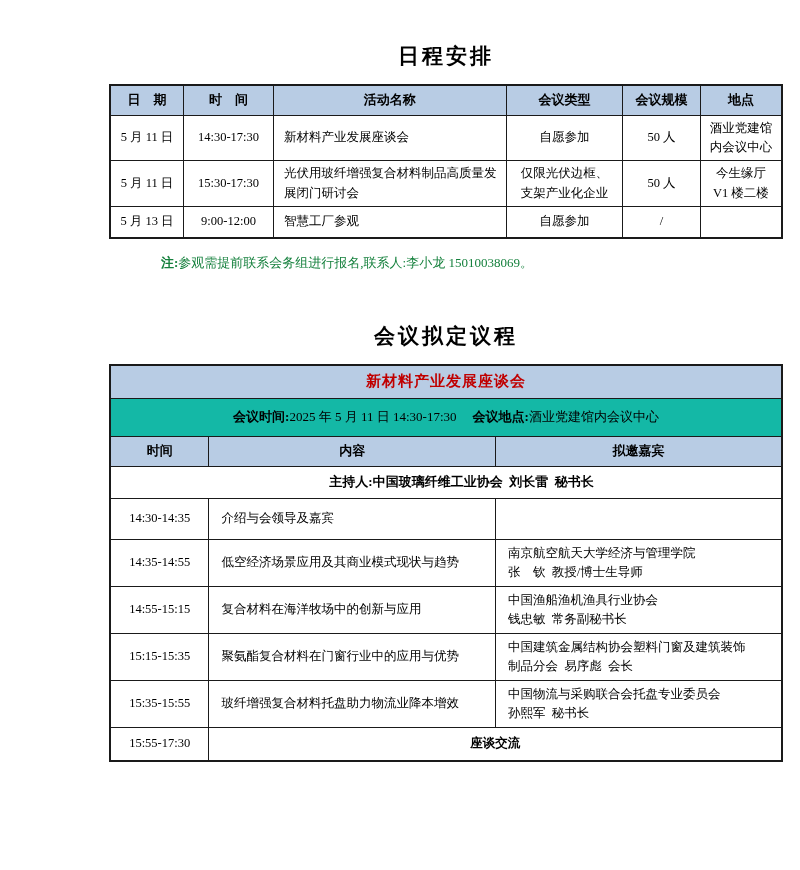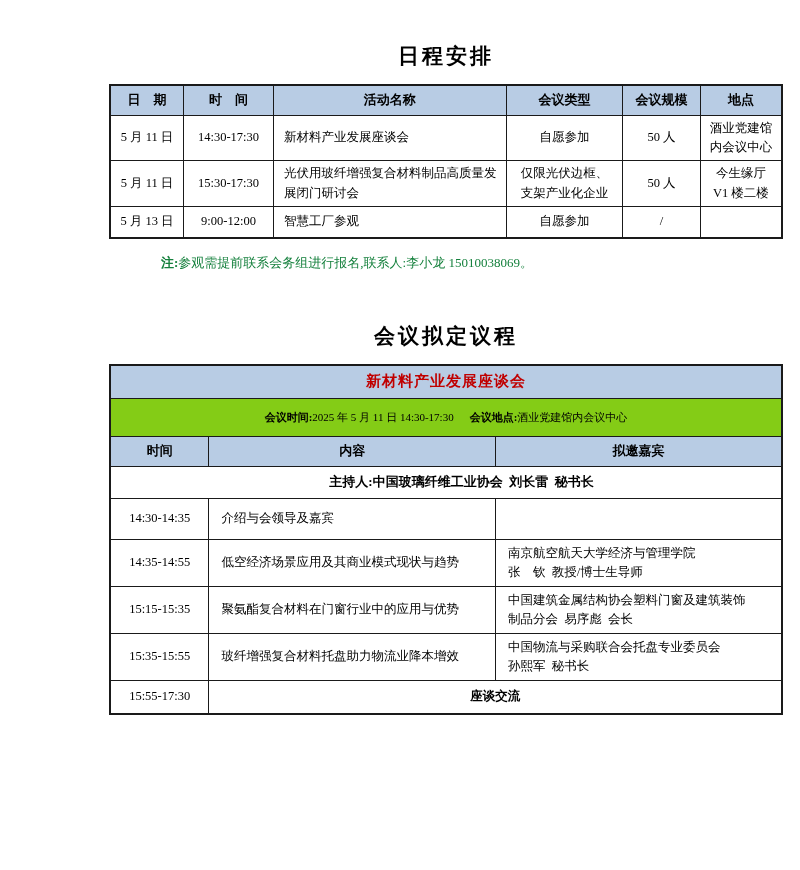--- a/index.html
+++ b/index.html
@@ -49,21 +49,21 @@
   
   .t2 .c-time{width:98px;}
   .t2 .c-content{width:284px;}
   .t2 .c-guest{width:284px;}
   .t2 .banner-row{height:34px;}
   .t2 .banner{
     background:#B8CCE4;font-weight:bold;font-size:15px;color:#C00000;
     letter-spacing:1px;
   }
   .t2 .info-row{height:38px;}
-  .t2 .info{background:#84cc16;font-size:11px;}
+  .t2 .info{background:#14b8a6;font-size:13px;}
   .t2 .info .lbl{font-weight:bold;}
   .t2 .info .gap{display:inline-block;width:16px;}
   .t2 .hdr-row{height:30px;}
   .t2 .host-row{height:32px;}
   .t2 .host{font-weight:bold;font-size:13px;padding-left:36px;}
   .t2 .r-first{height:41px;}
   .t2 .r-tall{height:47px;}
   .t2 .r-last{height:33px;}
   .t2 .cell-content{text-align:left;padding-left:12px;padding-right:8px;font-family:Liberation Serif, serif;}
   .t2 .cell-guest{text-align:left;padding-left:12px;padding-right:22px;}
@@ -171,20 +171,28 @@
       </tr>
       <tr class="r-tall">
         <td>14:35-14:55</td>
         <td class="cell-content">低空经济场景应用及其商业模式现状与趋势</td>
         <td class="cell-guest">
               <span>南京航空航天大学经济与管理学院</span>
               <span>张　钦 教授/博士生导师</span>
             </td>
       </tr>
       <tr class="r-tall">
+        <td>14:55-15:15</td>
+        <td class="cell-content">复合材料在海洋牧场中的创新与应用</td>
+        <td class="cell-guest">
+              <span>中国渔船渔机渔具行业协会</span>
+              <span>钱忠敏 常务副秘书长</span>
+            </td>
+      </tr>
+      <tr class="r-tall">
         <td>15:15-15:35</td>
         <td class="cell-content">聚氨酯复合材料在门窗行业中的应用与优势</td>
         <td class="cell-guest">
               <span>中国建筑金属结构协会塑料门窗及建筑装饰</span>
               <span>制品分会 易序彪 会长</span>
             </td>
       </tr>
       <tr class="r-tall">
         <td>15:35-15:55</td>
         <td class="cell-content">玻纤增强复合材料托盘助力物流业降本增效</td>

